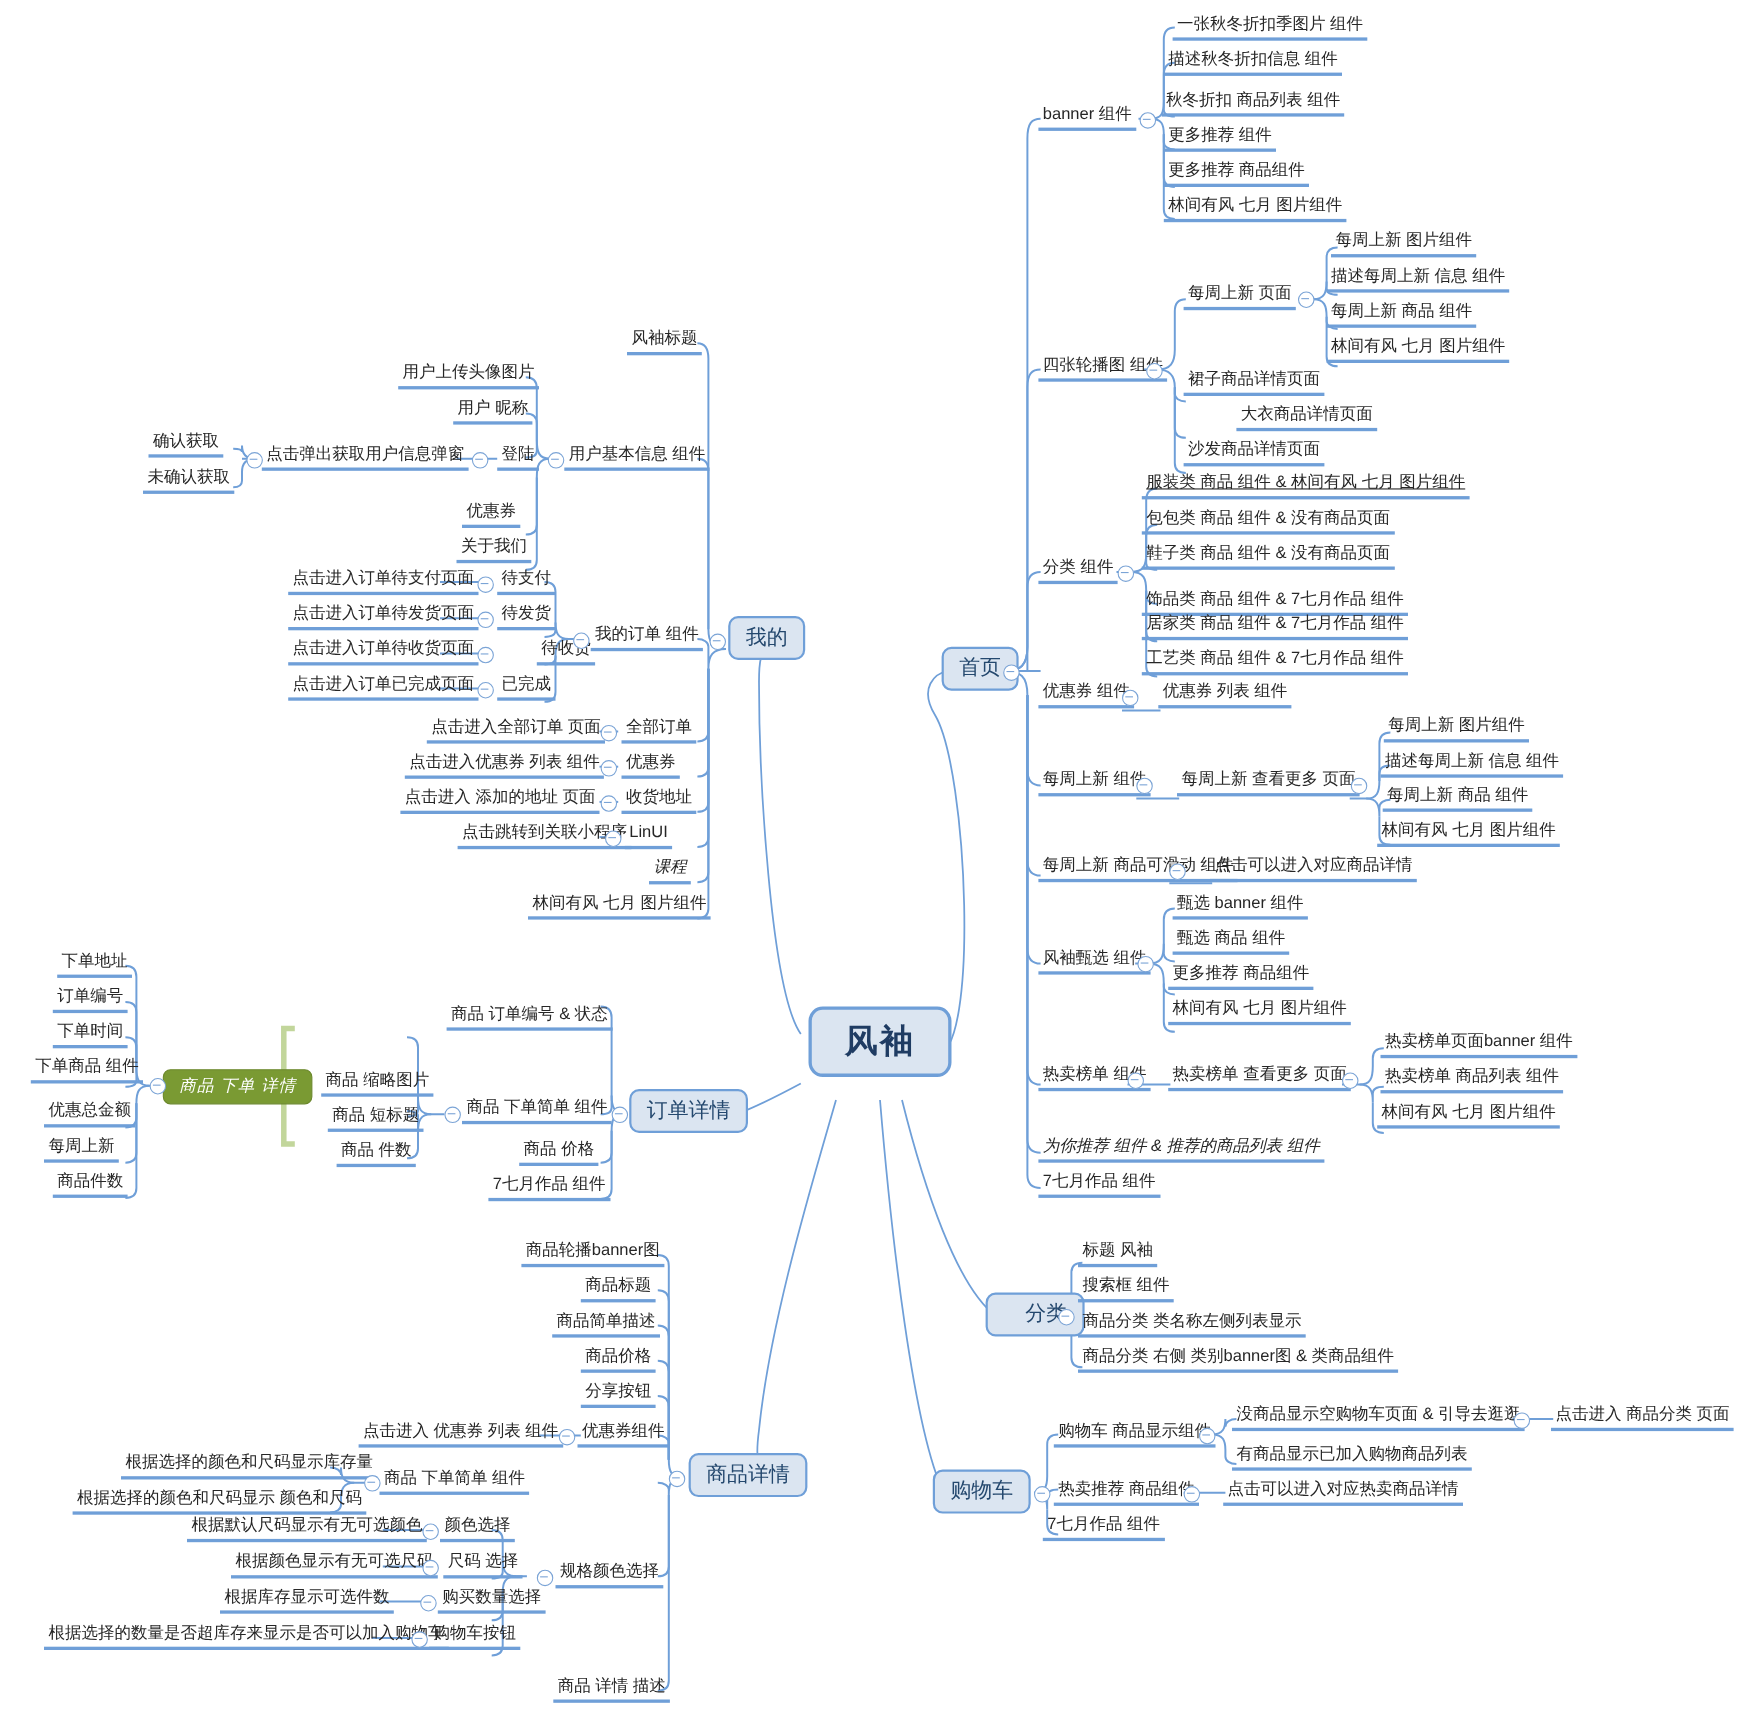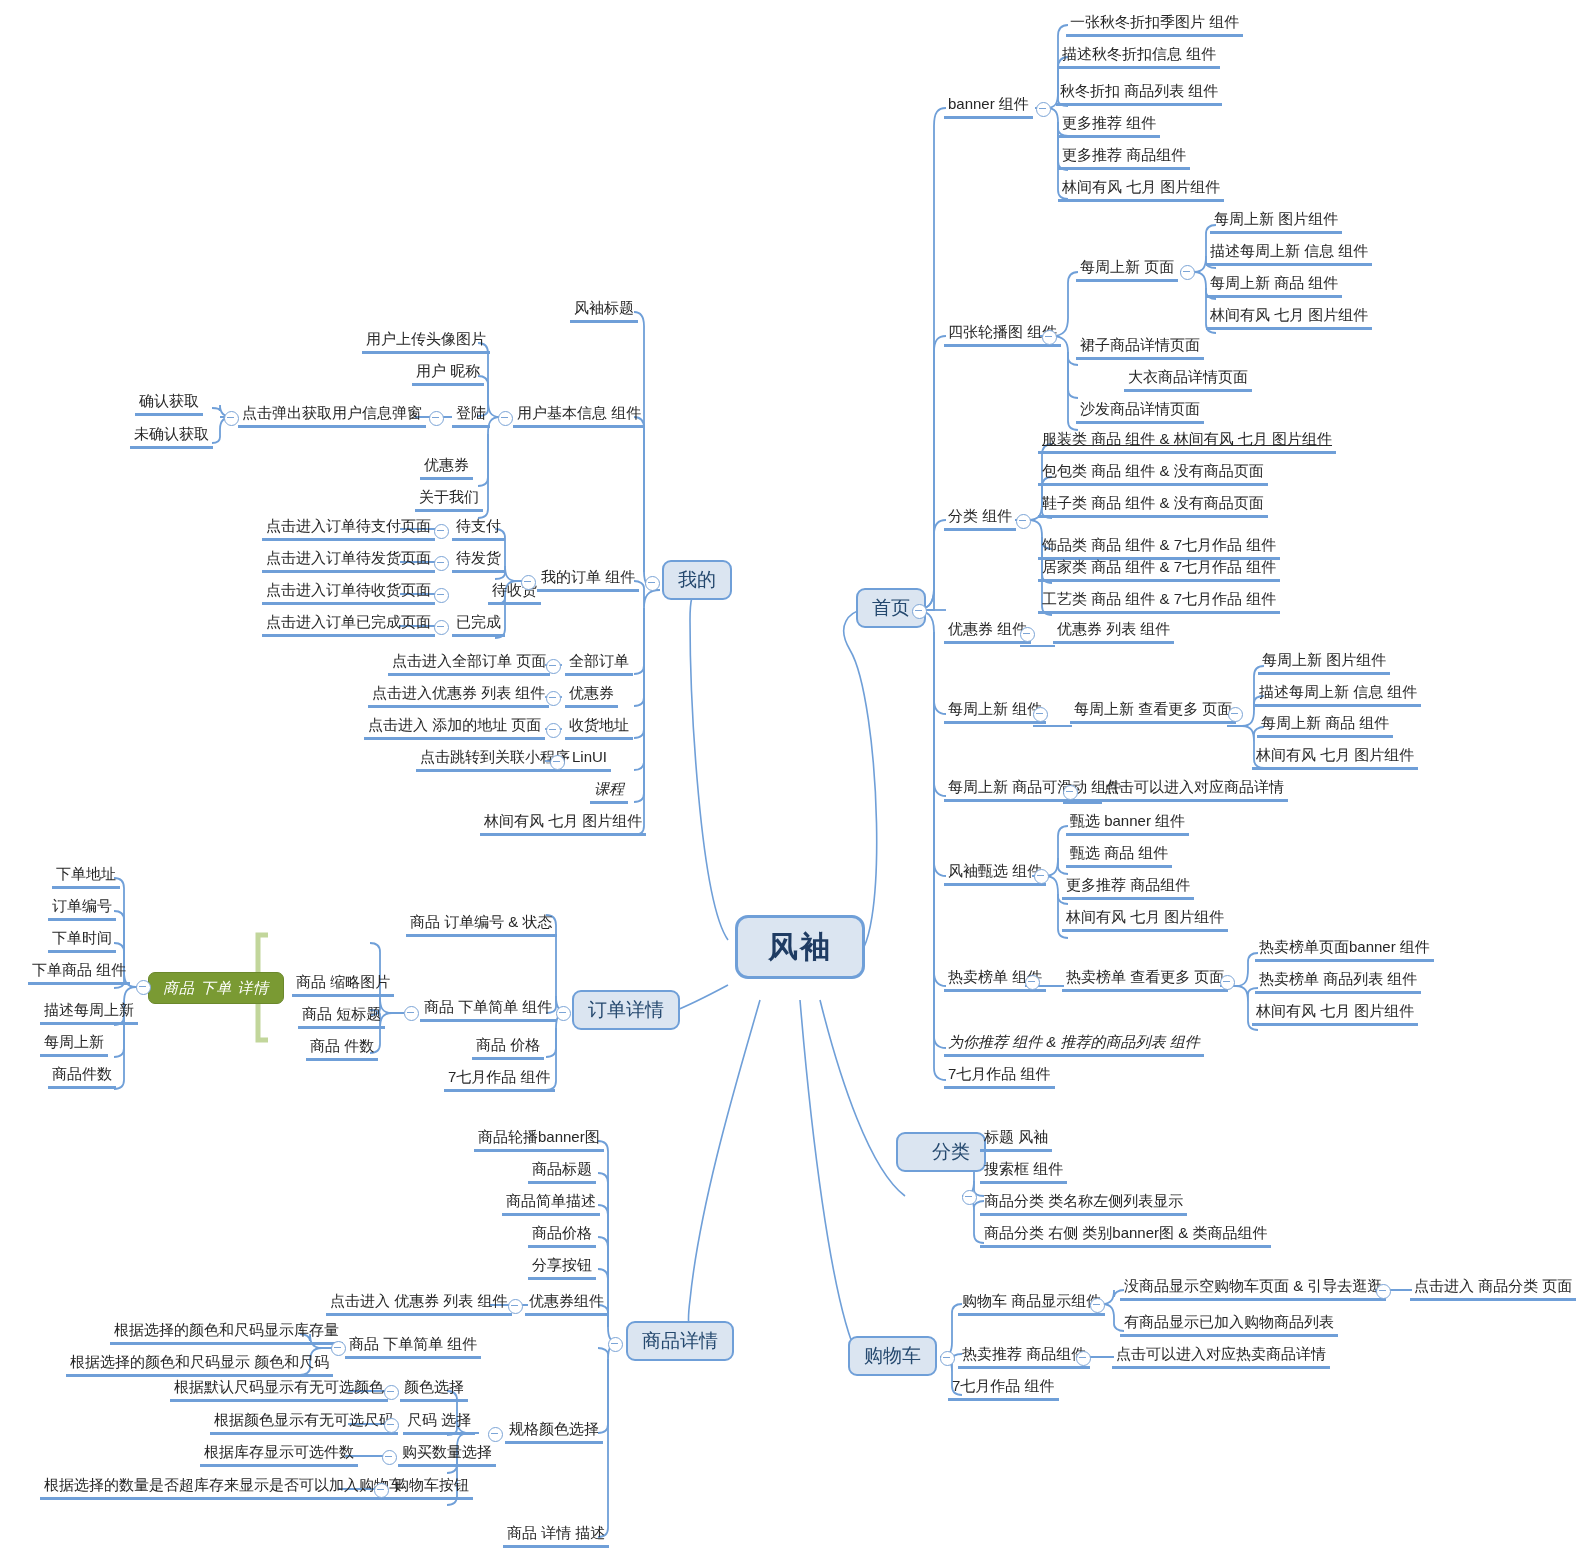--- a/index.html
+++ b/index.html
@@ -250,21 +250,21 @@
       <path d="M1375,1290 L1412,1290"></path>
     </g>
   </svg>
 
   <div class="root" style="left:735px;top:915px;">风袖</div>
 
   <div class="box" style="left:856px;top:588px;">首页</div>
   <div class="box" style="left:662px;top:560px;">我的</div>
   <div class="box" style="left:572px;top:990px;">订单详情</div>
   <div class="box" style="left:626px;top:1321px;">商品详情</div>
-  <div class="box" style="left:896px;top:1132px;padding-left:34px;">分类</div>
+  <div class="box" style="left:896px;top:1175px;padding-left:34px;">分类</div>
   <div class="box" style="left:848px;top:1336px;">购物车</div>
 
   <div class="node s15" style="left:944px;top:95px;">banner 组件</div>
   <div class="node s15" style="left:944px;top:323px;">四张轮播图 组件</div>
   <div class="node s15" style="left:944px;top:507px;">分类 组件</div>
   <div class="node s15" style="left:944px;top:620px;">优惠券 组件</div>
   <div class="node s15" style="left:944px;top:700px;">每周上新 组件</div>
   <div class="node s15" style="left:944px;top:778px;">每周上新 商品可滑动 组件</div>
   <div class="node s15" style="left:944px;top:862px;">风袖甄选 组件</div>
   <div class="node s15" style="left:944px;top:968px;">热卖榜单 组件</div>
@@ -357,21 +357,21 @@
   <div class="node s15" style="left:292px;top:973px;">商品 缩略图片</div>
   <div class="node s15" style="left:298px;top:1005px;">商品 短标题</div>
   <div class="node s15" style="left:306px;top:1037px;">商品 件数</div>
 
   <div class="green" style="left:148px;top:972px;">商品 下单 详情</div>
 
   <div class="node s15" style="left:52px;top:865px;">下单地址</div>
   <div class="node s15" style="left:48px;top:897px;">订单编号</div>
   <div class="node s15" style="left:48px;top:929px;">下单时间</div>
   <div class="node s15" style="left:28px;top:961px;">下单商品 组件</div>
-  <div class="node s15" style="left:40px;top:1001px;">描述每周上新</div>
+  <div class="node s15" style="left:40px;top:1001px;">优惠总金额</div>
   <div class="node s15" style="left:40px;top:1033px;">每周上新</div>
   <div class="node s15" style="left:48px;top:1065px;">商品件数</div>
 
   <div class="node s15" style="left:474px;top:1128px;">商品轮播banner图</div>
   <div class="node s15" style="left:528px;top:1160px;">商品标题</div>
   <div class="node s15" style="left:502px;top:1192px;">商品简单描述</div>
   <div class="node s15" style="left:528px;top:1224px;">商品价格</div>
   <div class="node s15" style="left:528px;top:1256px;">分享按钮</div>
   <div class="node s15" style="left:525px;top:1292px;">优惠券组件</div>
   <div class="node s15" style="left:345px;top:1335px;">商品 下单简单 组件</div>

